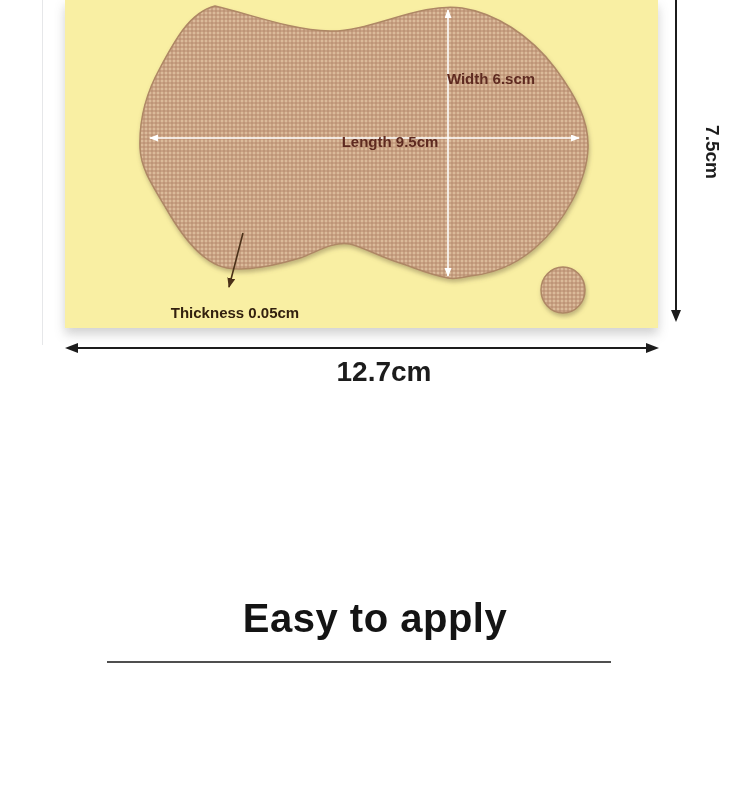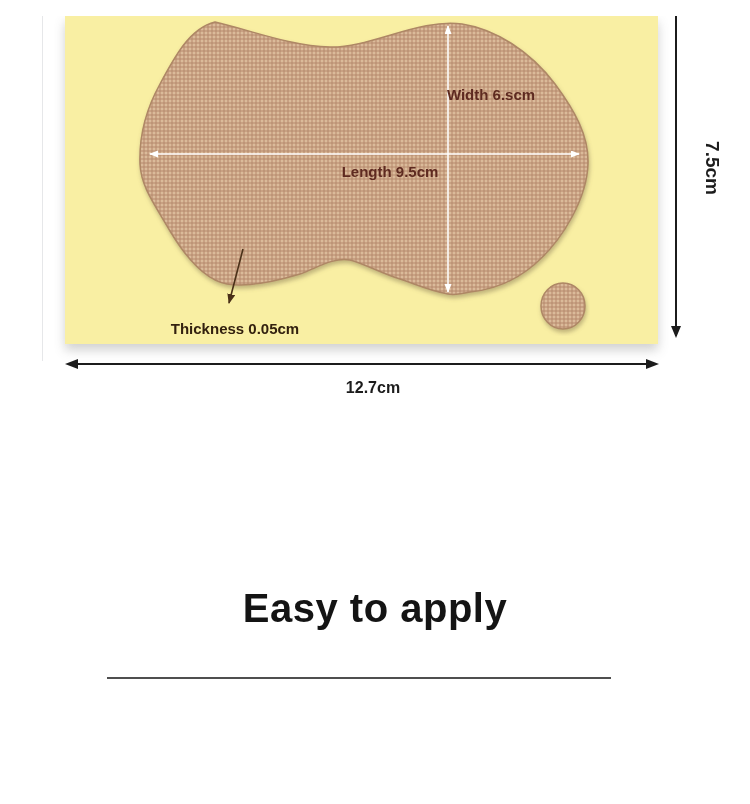--- a/index.html
+++ b/index.html
@@ -1,19 +1,19 @@
 <!DOCTYPE html>
 <html style="--panel-bg: #f9efa3; --fabric-base: #c9a183; --fabric-light: #dabb9a; --fabric-dark: #b68e6f; --fabric-edge: #ae8765; --measure-line: #ffffff; --thickness-arrow: #4a3018; --dim-label: #5e2a20; --thickness-label: #33210f; --outer-dim: #1c1c1c; --heading-color: #141414; --divider-color: #4f4f4f;"><head>
 <meta charset="utf-8">
 <style>
   html,body{margin:0;padding:0;background:#ffffff;}
   .page{
     position:relative;
     width:750px;height:668px;
-    margin:16px auto;
+    margin:0 auto;
     background:#ffffff;
     overflow:hidden;
     font-family:"Liberation Sans",sans-serif;
   }
   
   .diagram{position:absolute;left:0;top:0;width:750px;height:400px;}
   .edge-artifact{
     position:absolute;left:42px;top:0;width:1px;height:345px;
     background:#e2e3e5;opacity:.85;
   }
@@ -58,28 +58,28 @@
     position:absolute;left:65px;top:343px;width:0;height:0;
     border-top:5px solid transparent;border-bottom:5px solid transparent;
     border-right:13px solid var(--outer-dim,#1c1c1c);
   }
   .h-dim-arrow-right{
     position:absolute;left:646px;top:343px;width:0;height:0;
     border-top:5px solid transparent;border-bottom:5px solid transparent;
     border-left:13px solid var(--outer-dim,#1c1c1c);
   }
   .label-overall-width{
-    position:absolute;left:373px;top:372px;transform:translate(-50%,-50%);
-    font-size:16px;font-weight:bold;color:var(--outer-dim,#1c1c1c);
+    position:absolute;left:384px;top:372px;transform:translate(-50%,-50%);
+    font-size:28px;font-weight:bold;color:var(--outer-dim,#1c1c1c);
     white-space:nowrap;
     text-align:center;
   }
   
   .apply-heading{
-    position:absolute;left:0;top:570px;width:750px;
+    position:absolute;left:0;top:596px;width:750px;
     text-align:center;
     font-size:40px;font-weight:bold;color:var(--heading-color,#141414);
     letter-spacing:.5px;
   }
   .section-divider{
     position:absolute;left:107px;top:661px;width:504px;height:0;
     border-top:2px solid var(--divider-color,#4f4f4f);
   }
   
   .photo-strip{
@@ -142,21 +142,21 @@
 
         <line x1="85" y1="138" x2="514" y2="138" style="stroke:var(--measure-line,#ffffff);stroke-width:1.6" marker-start="url(#aw)" marker-end="url(#aw)"></line>
 
         <line x1="383" y1="10" x2="383" y2="276" style="stroke:var(--measure-line,#ffffff);stroke-width:1.6" marker-start="url(#aw)" marker-end="url(#aw)"></line>
 
         <line x1="178" y1="233" x2="164" y2="287" style="stroke:var(--thickness-arrow,#4a3018);stroke-width:1.6" marker-end="url(#ad)"></line>
       </svg>
 
       <div class="dim-label label-width" style="left:426px;top:78px;">Width 6.scm</div>
 
-      <div class="dim-label label-length" style="left:325px;top:155px;">Length 9.5cm</div>
+      <div class="dim-label label-length" style="left:325px;top:141px;">Length 9.5cm</div>
 
       <div class="dim-label label-thickness" style="left:170px;top:312px;">Thickness 0.05cm</div>
     </div>
 
     <div class="v-dim-line"></div>
     <div class="v-dim-arrow-down"></div>
     <div class="label-height">7.5cm</div>
 
     <div class="h-dim-line"></div>
     <div class="h-dim-arrow-left"></div>

